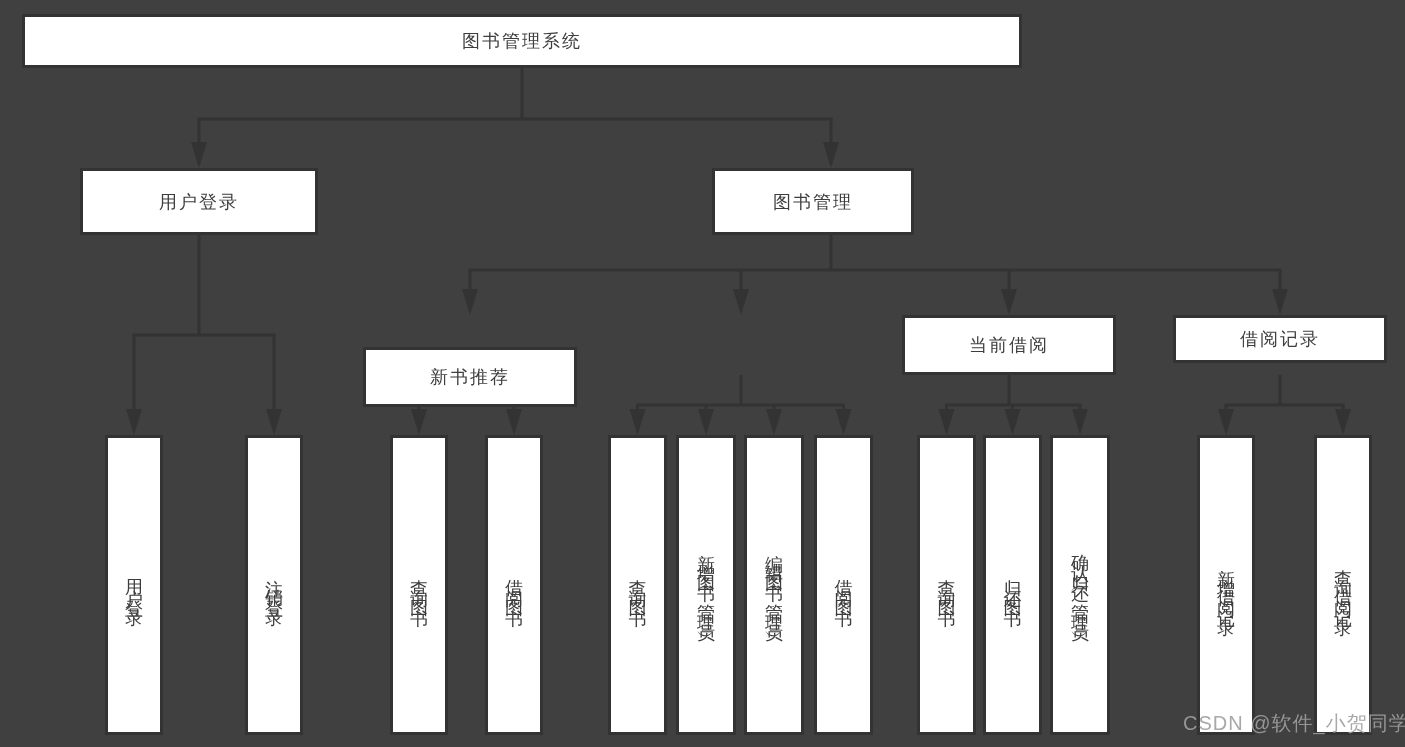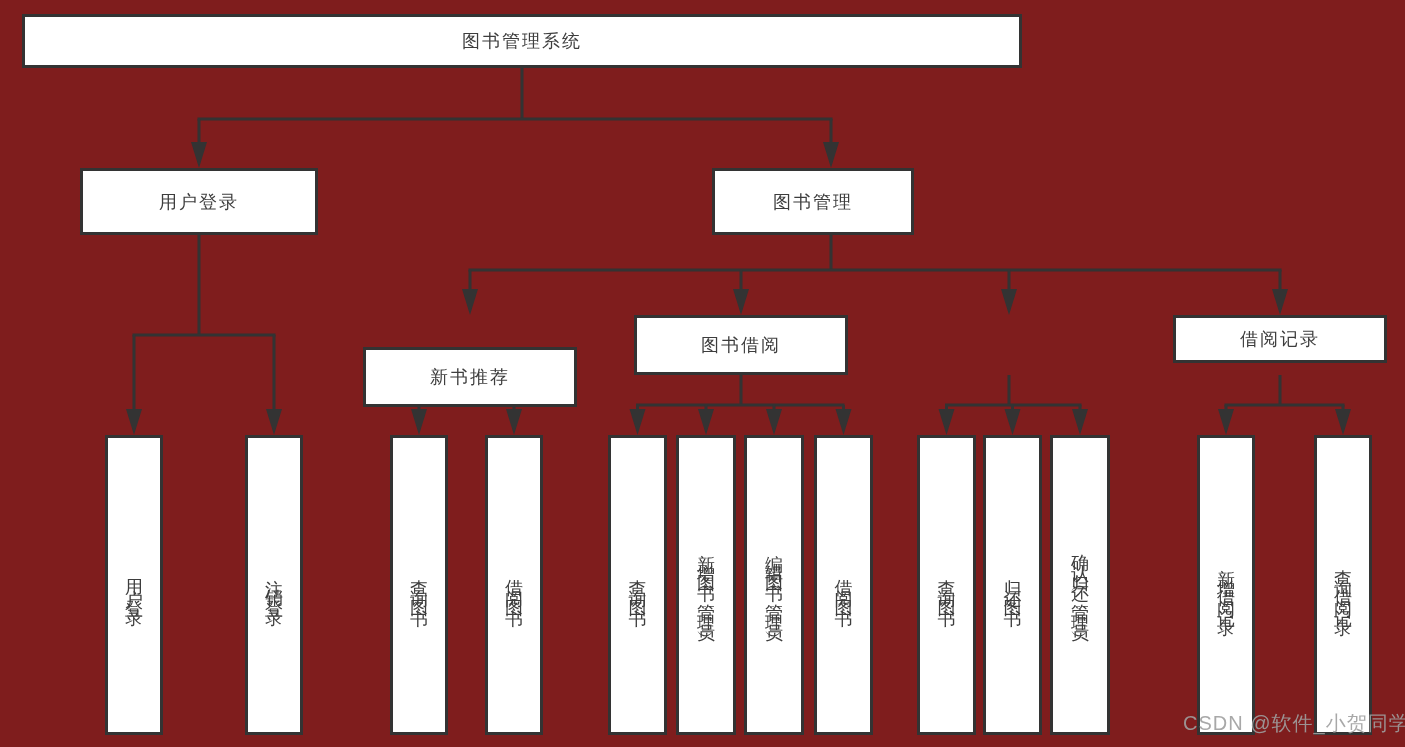--- a/index.html
+++ b/index.html
@@ -4,21 +4,21 @@
 <style>
   html, body {
     margin: 0;
     padding: 0;
     background: #ffffff;
   }
   #stage {
     position: relative;
     width: 1405px;
     height: 747px;
-    background: #7f1d1d;
+    background: #404040;
     font-family: "Liberation Sans", sans-serif;
     overflow: hidden;
   }
   #connectors {
     position: absolute;
     left: 0;
     top: 0;
     z-index: 1;
   }
   .box {
@@ -162,21 +162,21 @@
       <polygon points="1335,409 1351,409 1343,435"></polygon>
     </g>
   </svg>
 
   <div class="box" id="n-root">图书管理系统</div>
 
   <div class="box" id="n-user-login">用户登录</div>
   <div class="box" id="n-book-mgmt">图书管理</div>
 
   <div class="box" id="n-new-book-rec">新书推荐</div>
-  <div class="box" id="n-book-borrow">图书借阅</div>
+  <div class="box" id="n-current-borrow">当前借阅</div>
   <div class="box" id="n-borrow-records">借阅记录</div>
 
   <div class="vbox" id="n-ul-login">用户登录</div>
   <div class="vbox" id="n-ul-logout">注销登录</div>
 
   <div class="vbox" id="n-nbr-query">查询图书</div>
   <div class="vbox" id="n-nbr-borrow">借阅图书</div>
 
   <div class="vbox" id="n-bb-query">查询图书</div>
   <div class="vbox" id="n-bb-add">新增图书（管理员）</div>

